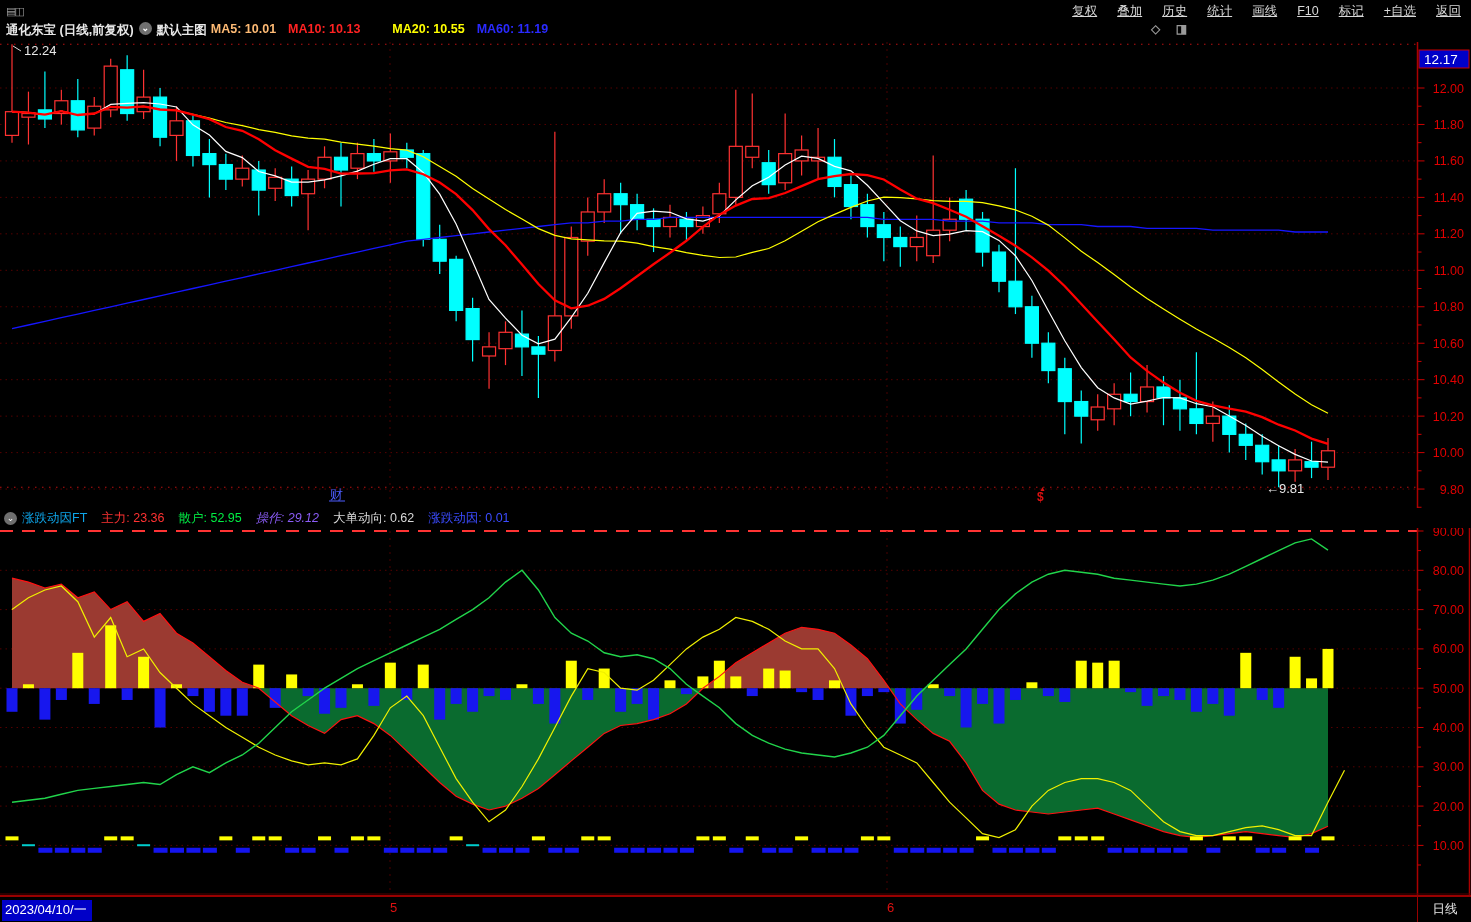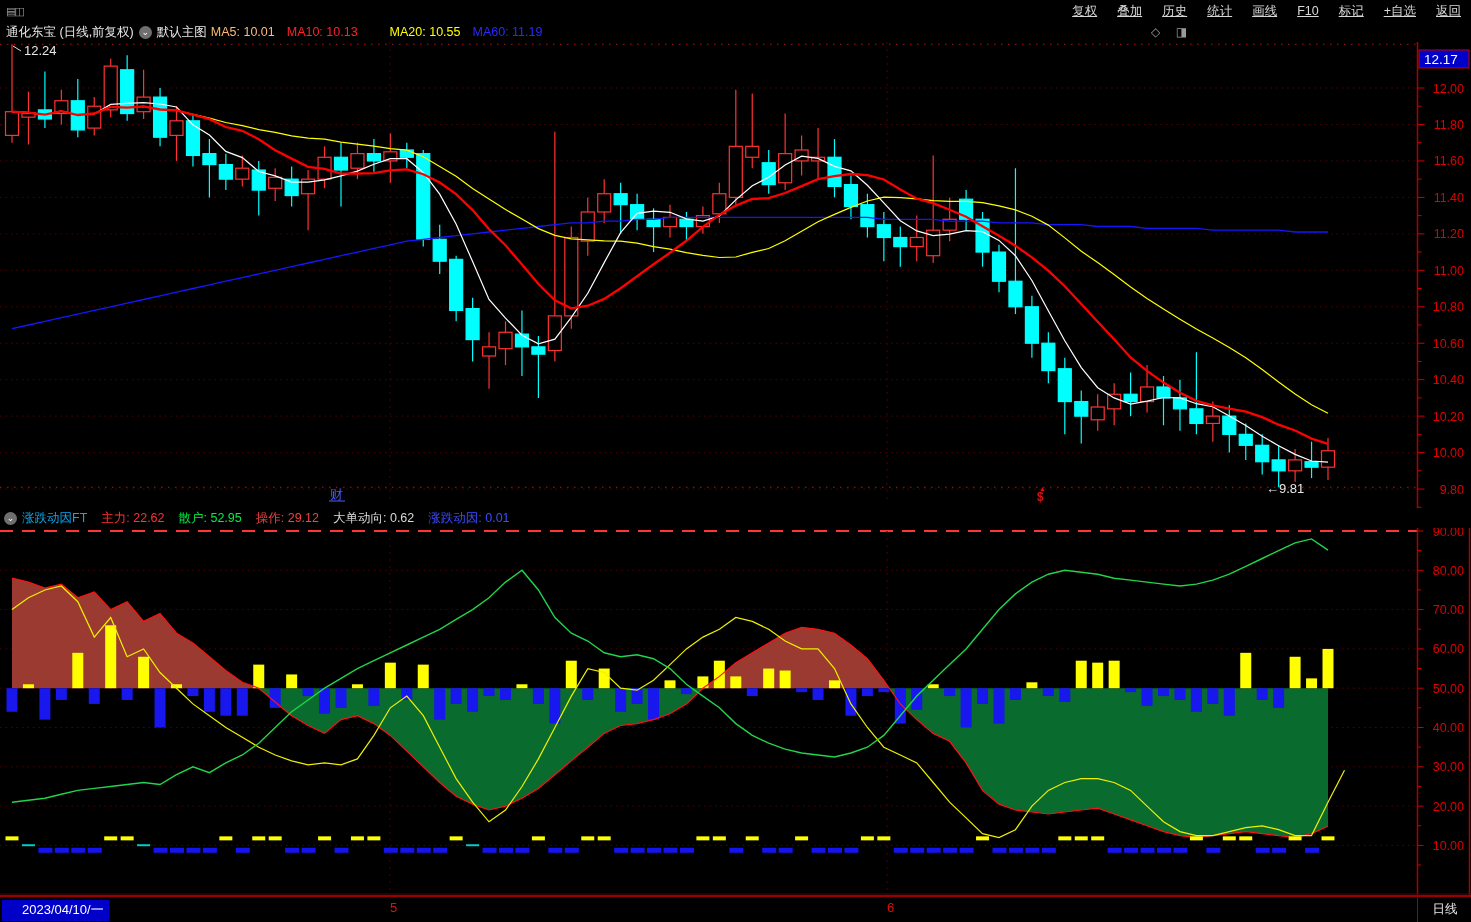--- a/index.html
+++ b/index.html
@@ -7,40 +7,40 @@
   #app{position:relative;width:1471px;height:922px;background:#000;}
   
   #toolbar{position:absolute;left:0;top:0;width:1471px;height:22px;display:flex;align-items:center;
     font-size:12.5px;color:#d8d8d8;}
   #toolbar .app-icon{margin:0 8px 0 6px;color:#9a9a9a;font-size:11px;letter-spacing:-2px;}
   #toolbar .tab{padding:0 9px;cursor:default;white-space:nowrap;}
   #toolbar .tab.active{color:#ff3232;}
   #toolbar .spacer{flex:1;}
   #toolbar .action{padding:0 10px;white-space:nowrap;text-decoration:underline;}
   
-  #row2{position:absolute;left:0;top:22px;width:1251px;height:20px;display:flex;align-items:center;
-    font-size:12.5px;color:#e8e8e8;}
+  #row2{position:absolute;left:0;top:22px;width:1251px;height:20px;display:flex;align-items:flex-start;
+    font-size:12.5px;color:#e8e8e8;font-weight:bold;}
   #row2 .title{margin-left:6px;}
   .circle-chevron{display:inline-block;width:13px;height:13px;border-radius:50%;background:#6f6f6f;
     color:#fff;font-size:9px;line-height:12px;text-align:center;margin:0 5px;}
   #row2 .overlay{margin-right:4px;}
   #row2 .ma{margin-right:12px;}
   #row2 .spacer{flex:1;}
   #row2 .corner-icons{margin-right:58px;color:#9a9a9a;font-size:12px;letter-spacing:6px;}
   
   #main-chart{position:absolute;left:0;top:42px;width:1471px;height:466px;}
   #ind-header{position:absolute;left:0;top:508px;width:1471px;height:20px;display:flex;align-items:center;
     font-size:12.5px;color:#e8e8e8;}
   #ind-header .iv{margin-right:14px;white-space:nowrap;}
   #ind-chart{position:absolute;left:0;top:528px;width:1471px;height:367px;}
   
   #bottom-bar{position:absolute;left:0;top:895px;width:1471px;height:27px;background:#000;
     border-top:2px solid #990000;box-sizing:border-box;}
   #date-box{position:absolute;left:2px;top:3px;background:#0000c8;color:#fff;font-size:13px;
-    padding:1px 5px 2px 20px;}
+    padding:1px 5px 2px 3px;}
   .month-marker{position:absolute;top:3px;color:#dd1111;font-size:13px;}
   #period-cell{position:absolute;left:1417px;top:0;width:54px;height:25px;border-left:1px solid #990000;
     color:#e8e8e8;font-size:12.5px;text-align:center;line-height:24px;}
   svg text{font-family:"Liberation Sans",sans-serif;}
 </style>
 </head>
 <body>
 
 <div id="app">
   <div id="toolbar">
@@ -285,21 +285,21 @@
       <line x1="1417.5" y1="447.0599999999999" x2="1424.5" y2="447.0599999999999" stroke="#cc0000"></line>
       <line x1="1417.5" y1="465.2599999999999" x2="1421.5" y2="465.2599999999999" stroke="#cc0000"></line>
       <text x="1464" y="451.5599999999999" fill="#e00000" font-size="12.5" text-anchor="end">9.80</text>
       <rect x="1419" y="8" width="50" height="18" fill="#0000c8" stroke="#cc0000" stroke-width="1"></rect>
       <text x="1424" y="22" fill="#ffffff" font-size="13.5" text-anchor="start">12.17</text>
     </svg>
 
   <div id="ind-header">
     <span class="circle-chevron" style="margin-left:4px">⌄</span>
     <span class="iv" style="color:#0ea5e9">涨跌动因FT</span>
-    <span id="ind-values"><span class="iv" style="color: rgb(255, 50, 50);">主力: 22.62</span><span class="iv" style="color: rgb(0, 238, 68);">散户: 52.95</span><span class="iv" style="color: #ef4444;">操作: 29.12</span><span class="iv" style="color: rgb(216, 216, 216);">大单动向: 0.62</span><span class="iv" style="color: rgb(59, 75, 255);">涨跌动因: 0.01</span></span>
+    <span id="ind-values"><span class="iv" style="color: rgb(255, 50, 50);">主力: 23.36</span><span class="iv" style="color: rgb(0, 238, 68);">散户: 52.95</span><span class="iv" style="color: #8b5cf6; font-style: italic;">操作: 29.12</span><span class="iv" style="color: rgb(216, 216, 216);">大单动向: 0.62</span><span class="iv" style="color: rgb(59, 75, 255);">涨跌动因: 0.01</span></span>
   </div>
 
   <svg id="ind-chart" width="1471" height="367">
       <line x1="0" y1="3" x2="1417" y2="3" stroke="#ff3434" stroke-width="2" stroke-dasharray="13 9"></line>
       <line x1="0" y1="42.300000000000004" x2="1417" y2="42.300000000000004" stroke="#550000" stroke-dasharray="1.5 4"></line>
       <line x1="0" y1="81.60000000000001" x2="1417" y2="81.60000000000001" stroke="#550000" stroke-dasharray="1.5 4"></line>
       <line x1="0" y1="120.9" x2="1417" y2="120.9" stroke="#550000" stroke-dasharray="1.5 4"></line>
       <line x1="0" y1="160.20000000000002" x2="1417" y2="160.20000000000002" stroke="#550000" stroke-dasharray="1.5 4"></line>
       <line x1="0" y1="199.5" x2="1417" y2="199.5" stroke="#550000" stroke-dasharray="1.5 4"></line>
       <line x1="0" y1="238.8" x2="1417" y2="238.8" stroke="#550000" stroke-dasharray="1.5 4"></line>

